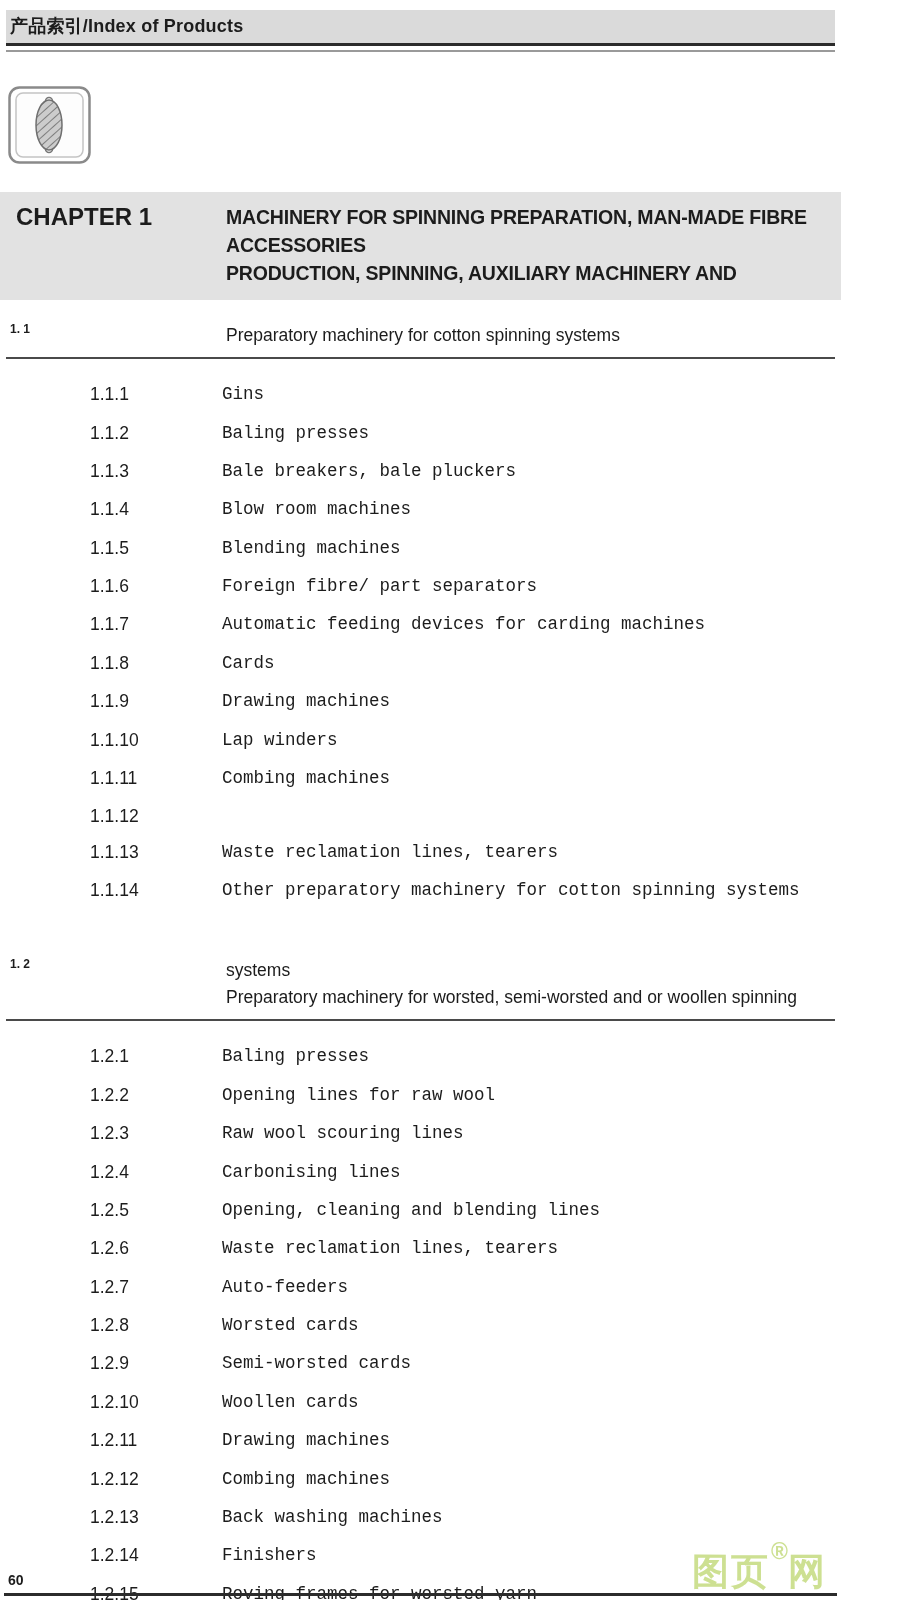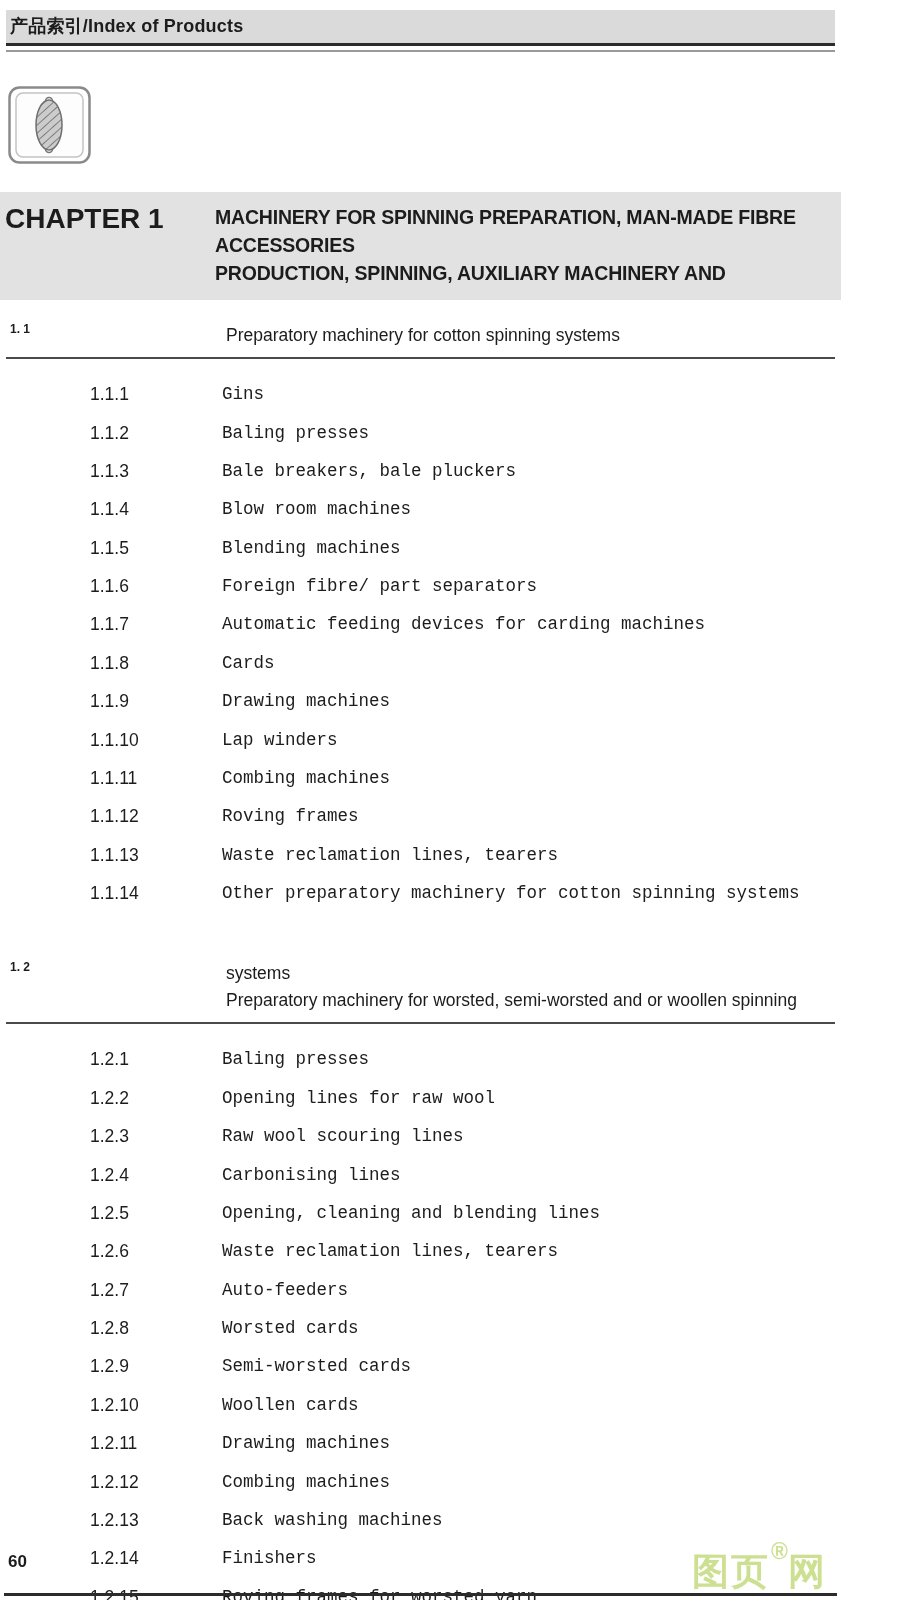--- a/index.html
+++ b/index.html
@@ -9,35 +9,35 @@
   }
   
   .top-bar{margin:10px 6px 0 6px;background:#dadada;padding:4px 4px 5px 4px;}
   .top-bar .bar-title{font-size:18px;font-weight:bold;letter-spacing:0.2px;}
   .rule-a{height:3px;background:#2b2b2b;margin:0 6px;}
   .rule-b{height:2px;background:#9a9a9a;margin:4px 6px 0 6px;}
   
   .icon-wrap{margin:34px 0 0 8px;width:84px;height:80px;}
   
   .chapter-band{margin-top:26px;background:#e2e2e2;display:flex;padding:11px 0 13px 0;}
-  .chapter-label{width:210px;padding-left:5px;font-size:28px;font-weight:bold;flex:none;}
+  .chapter-label{width:210px;padding-left:16px;font-size:24px;font-weight:bold;flex:none;}
   .chapter-title{font-size:19.5px;font-weight:bold;line-height:28px;letter-spacing:-0.2px;width:650px;}
   
   .index-section{margin-top:22px;}
   .section-head{display:flex;padding:0 6px;}
   .sec-num{width:216px;padding-left:4px;font-size:12px;font-weight:bold;flex:none;}
   .sec-title{font-size:17.5px;line-height:27px;width:668px;}
   .sec-rule{height:2px;background:#4a4a4a;margin:8px 6px 0 6px;}
   .items{padding-top:18px;}
   .row{display:flex;padding:7.2px 0;}
   .num{width:132px;margin-left:90px;font-size:17.5px;line-height:21px;flex:none;}
   .lbl{font-size:17.5px;line-height:27px;width:664px;margin-top:-3px;font-family:Liberation Mono, monospace;}
   .sect-gap{height:24px;}
   
-  .page-number{position:absolute;left:8px;bottom:28px;font-size:17px;font-weight:600;}
+  .page-number{position:absolute;left:8px;bottom:12px;font-size:14px;font-weight:600;}
   .bottom-rule{position:absolute;left:4px;right:4px;bottom:4px;height:3px;background:#2b2b2b;}
   .watermark{position:absolute;right:14px;bottom:10px;display:flex;align-items:flex-start;
     color:#cde092;font-weight:bold;line-height:1;}
   .wm-chars{font-size:37px;margin-top:13px;letter-spacing:2px;}
   .wm-reg{font-size:23px;margin:0 0 0 1px;}
 </style>
 </head>
 <body>
 
 <div class="page">
@@ -137,21 +137,20 @@
           <div class="lbl">Lap winders</div>
         </div>
 
         <div class="row">
           <div class="num">1.1.11</div>
           <div class="lbl">Combing machines</div>
         </div>
 
         <div class="row">
           <div class="num">1.1.12</div>
-          <div class="lbl">Roving frames</div>
         </div>
 
         <div class="row">
           <div class="num">1.1.13</div>
           <div class="lbl">Waste reclamation lines, tearers</div>
         </div>
 
         <div class="row">
           <div class="num">1.1.14</div>
           <div class="lbl">Other preparatory machinery for cotton spinning systems</div>

